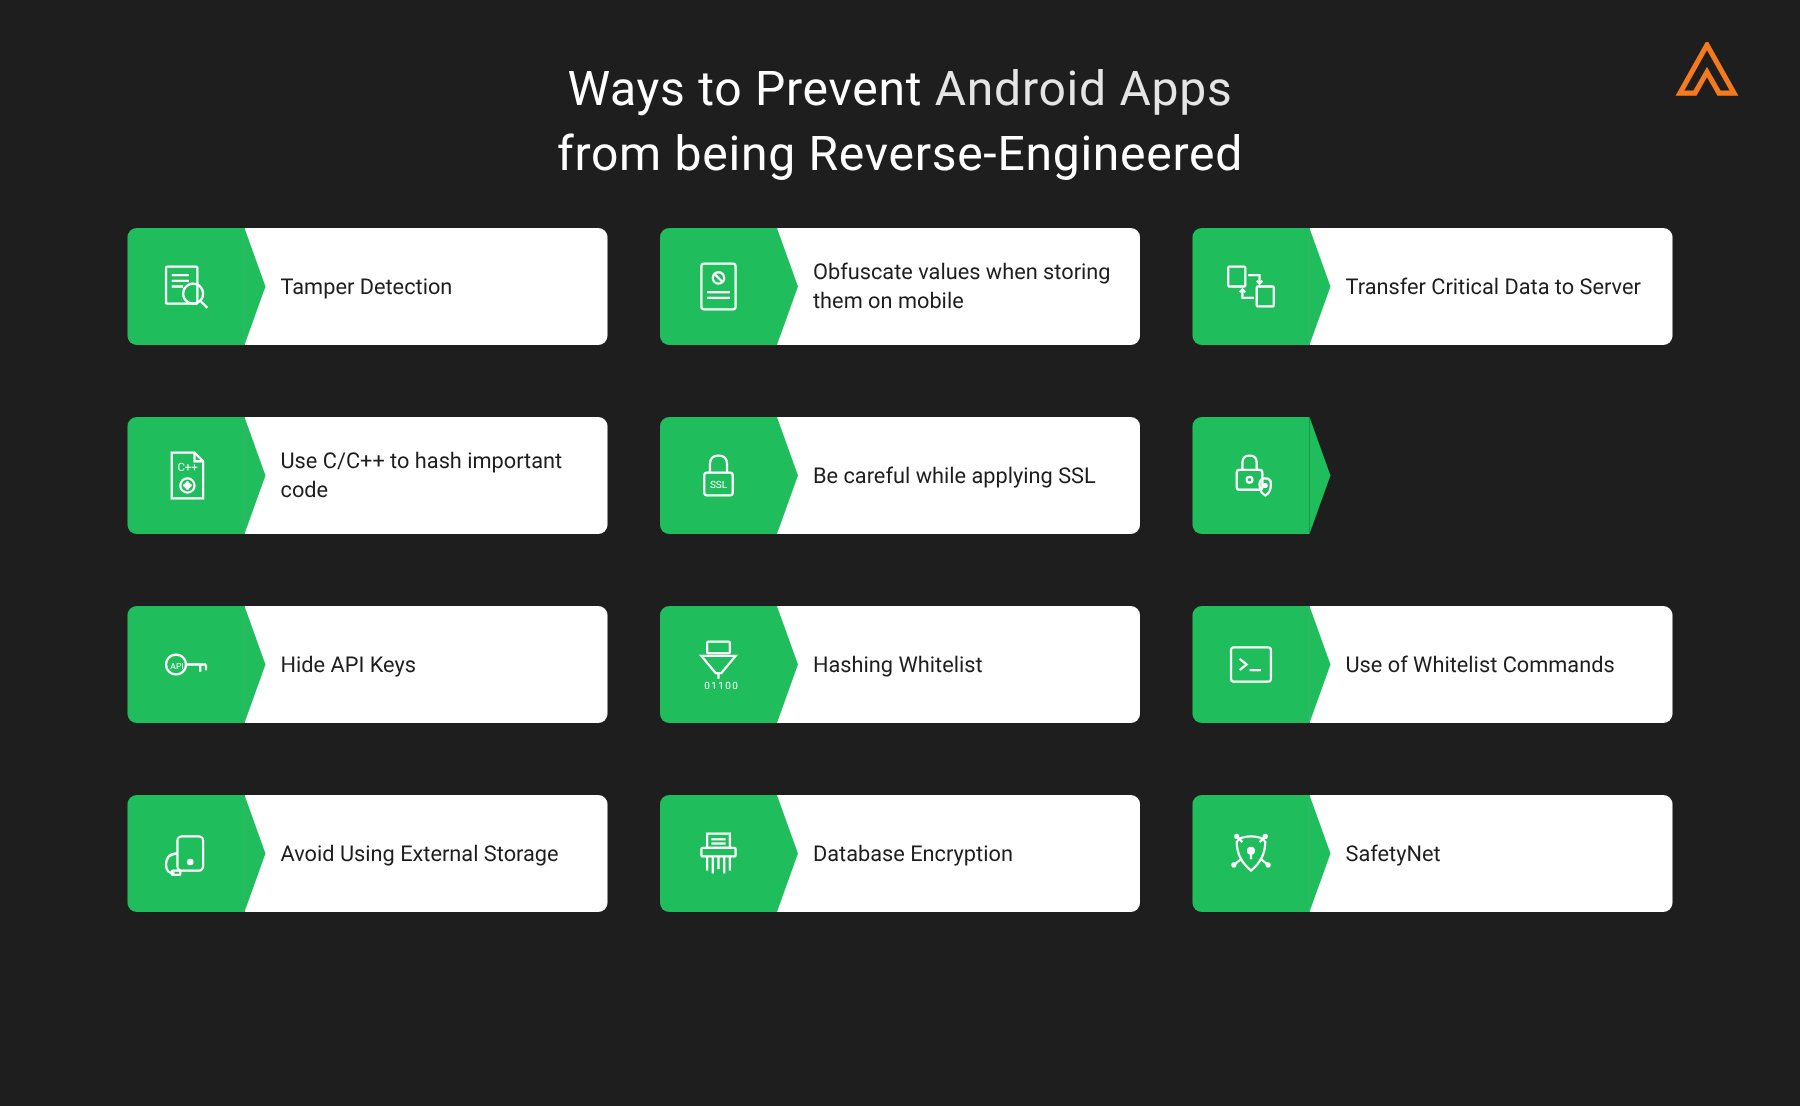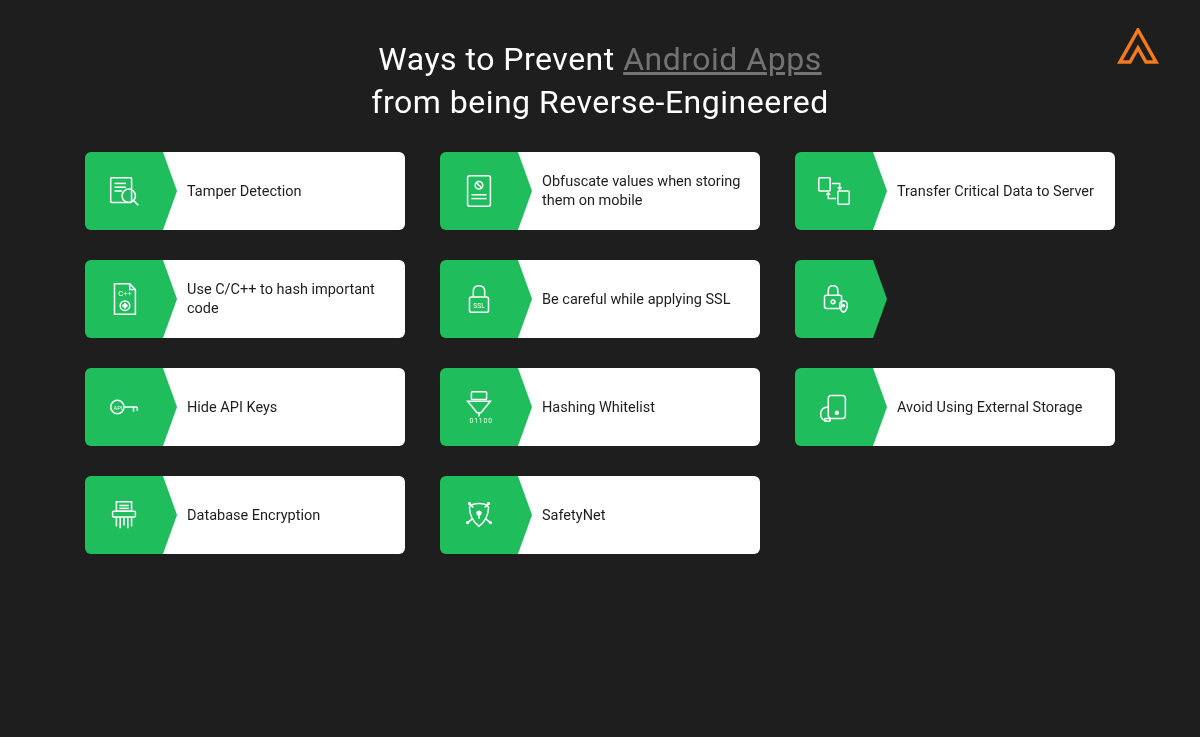--- a/index.html
+++ b/index.html
@@ -21,26 +21,26 @@
   padding-top: 38px;
   padding-bottom: 28px;
 }
 .title {
   font-size: 32px;
   font-weight: 400;
   color: #ffffff;
   letter-spacing: 0.5px;
   line-height: 1.35;
 }
-.title .accent { color: #737373; text-decoration: underline; }
+.title .accent { color: #e5e5e5; }
 .grid {
   display: grid;
   grid-template-columns: repeat(3, 320px);
   grid-template-rows: repeat(5, 78px);
-  gap: 30px 35px;
+  gap: 48px 35px;
   justify-content: center;
   padding: 0 50px;
 }
 .tile {
   display: flex;
   align-items: stretch;
   height: 78px;
 }
 .tile-icon {
   width: 78px;
@@ -200,20 +200,30 @@
       <svg viewBox="0 0 40 40" fill="none" stroke="#fff" stroke-width="1.6">
         <rect x="12" y="4" width="16" height="8" rx="1"></rect>
         <path d="M8 14 L32 14 L22 26 L18 26 Z"></path>
         <line x1="20" y1="26" x2="20" y2="30"></line>
         <text x="10" y="37" font-size="7" fill="#fff" stroke="none" letter-spacing="1">01100</text>
       </svg>
     </div>
     <div class="tile-label">Hashing Whitelist</div>
   </div>
 
+  <div class="tile">
+    <div class="tile-icon">
+      <svg viewBox="0 0 40 40" fill="none" stroke="#fff" stroke-width="1.6">
+        <rect x="6" y="8" width="28" height="24" rx="2"></rect>
+        <polyline points="12,16 17,20 12,24"></polyline>
+          <line x1="19" y1="24" x2="27" y2="24"></line>
+      </svg>
+    </div>
+    <div class="tile-label">Use of Whitelist Commands</div>
+  </div>
 
   <div class="tile">
     <div class="tile-icon">
       <svg viewBox="0 0 40 40" fill="none" stroke="#fff" stroke-width="1.6">
         <rect x="14" y="8" width="18" height="24" rx="3"></rect>
         <circle cx="23" cy="26" r="1.5" fill="#fff"></circle>
         <path d="M14 20 Q6 20 6 28 Q6 34 12 34"></path>
         <rect x="10" y="32" width="6" height="3" rx="1"></rect>
       </svg>
     </div>

